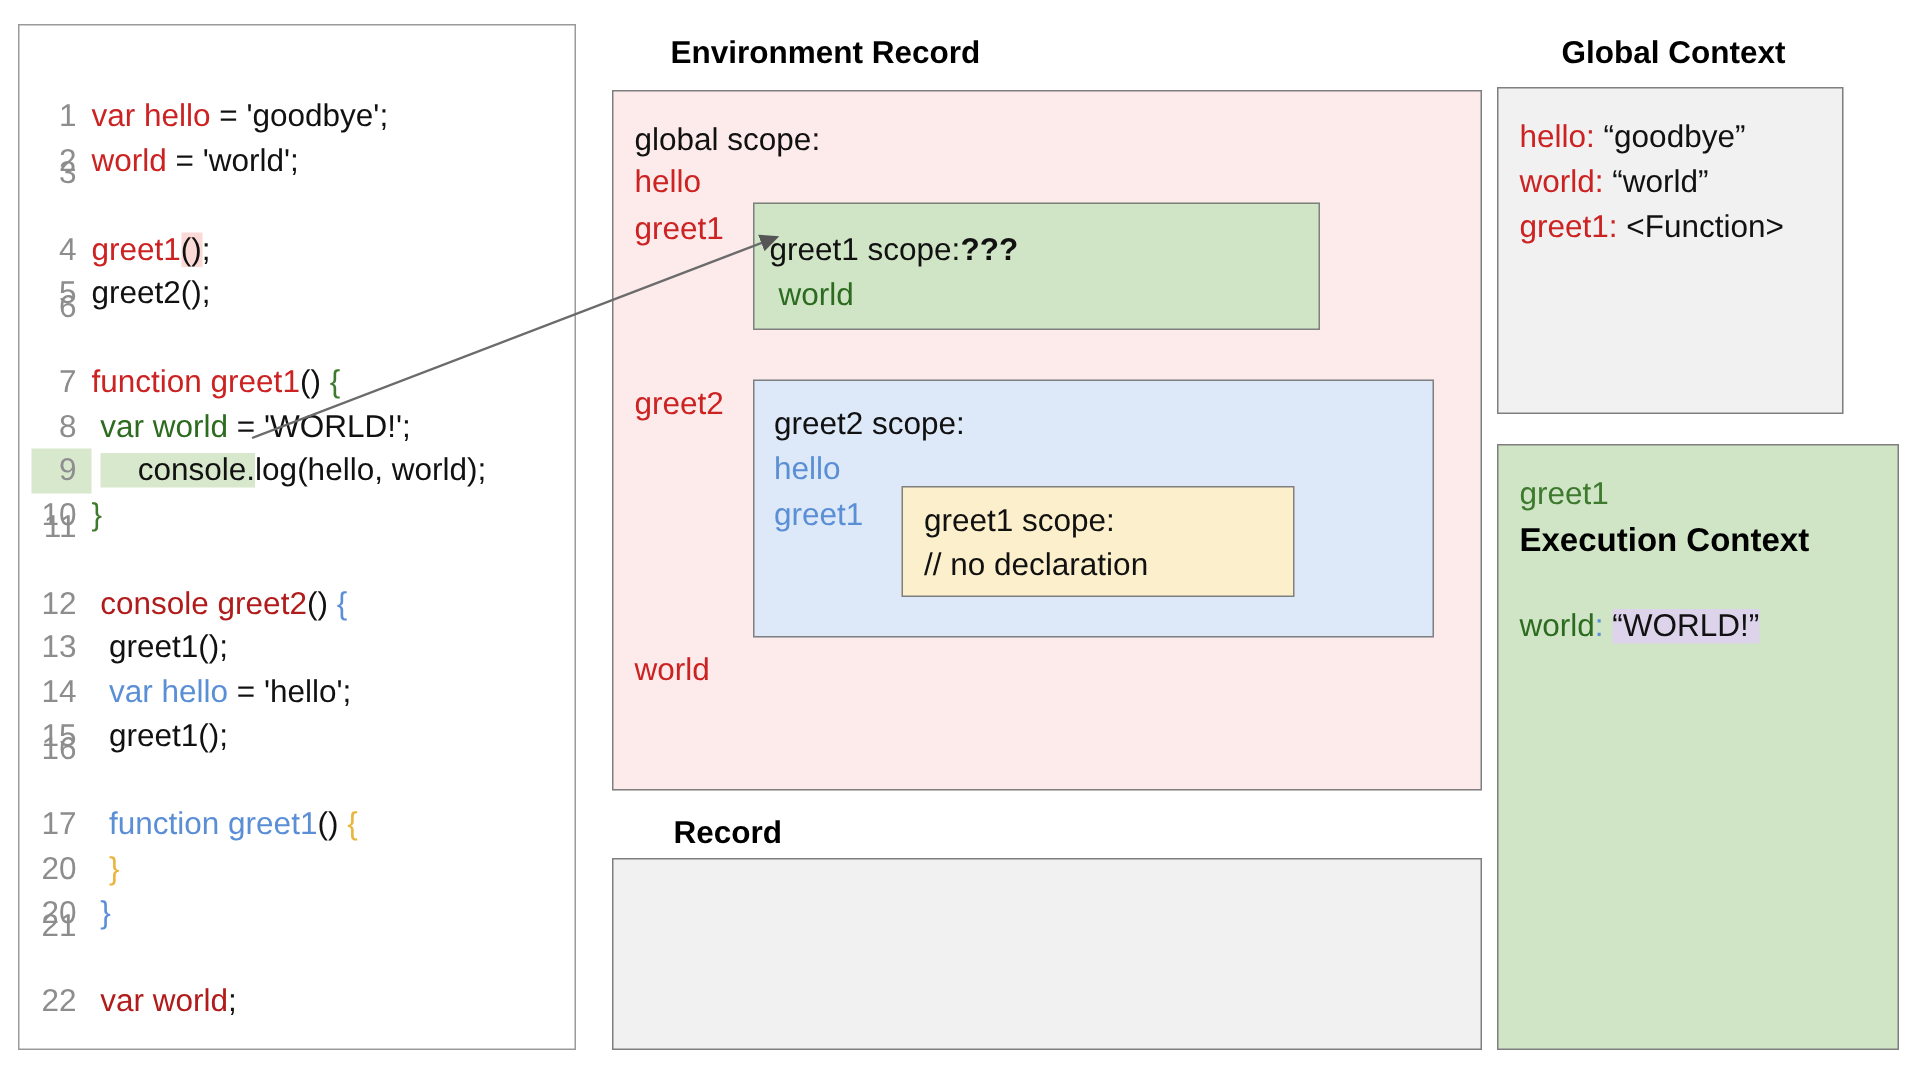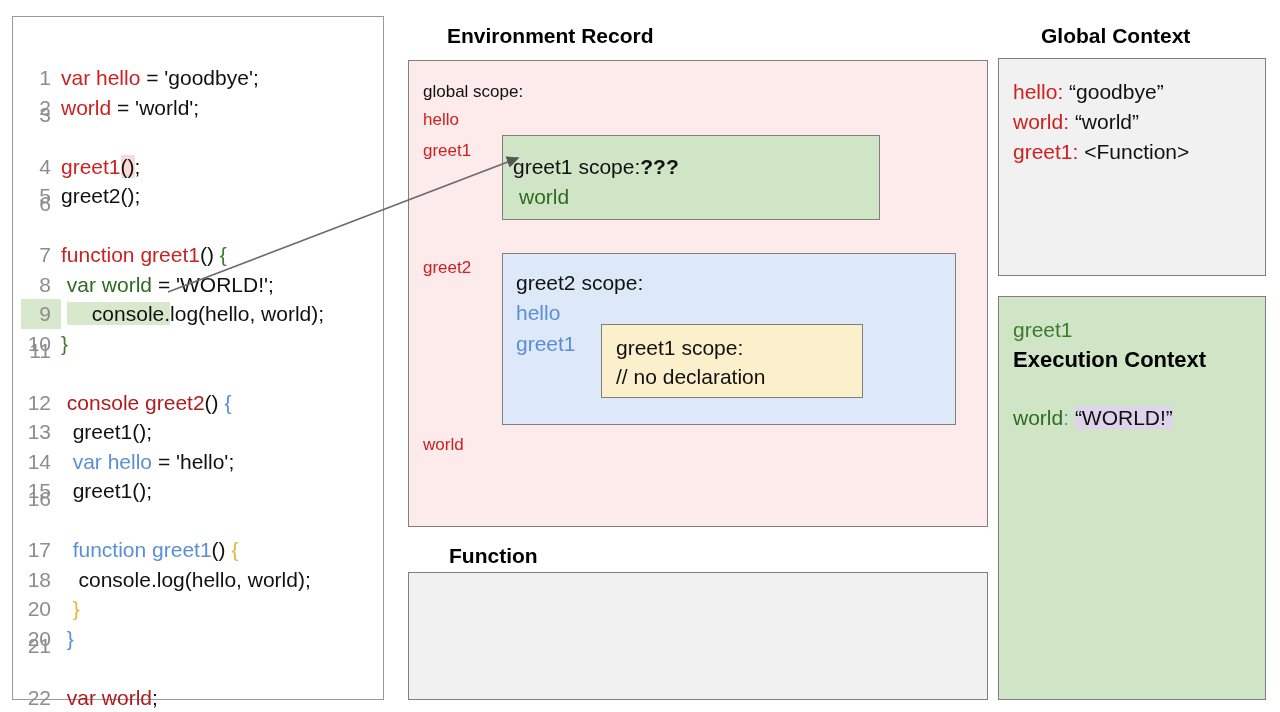--- a/index.html
+++ b/index.html
@@ -64,21 +64,21 @@
   
   .env-box {
     position: absolute;
     left: 408px; top: 60px;
     width: 580px; height: 467px;
     background: #fdeaea;
     border: 1.5px solid #7f7f7f;
   }
   .env-label {
     position: absolute;
-    font-size: 17px;
+    font-size: 21px;
     white-space: nowrap;
     line-height: 1;
   }
   .scope-box {
     position: absolute;
     border: 1.5px solid #7f7f7f;
   }
   .scope-green { background: #cfe5c5; }
   .scope-blue  { background: #dde8f8; }
   .scope-yellow{ background: #fcefcc; }
@@ -94,21 +94,21 @@
     left: 408px; top: 572px;
     width: 580px; height: 128px;
     background: #f1f1f1;
     border: 1.5px solid #7f7f7f;
   }
 
   
   .global-box {
     position: absolute;
     left: 998px; top: 58px;
-    width: 268px; height: 218px;
+    width: 231px; height: 218px;
     background: #f1f1f1;
     border: 1.5px solid #7f7f7f;
     padding: 18px 0 0 14px;
   }
   .exec-box {
     position: absolute;
     left: 998px; top: 296px;
     width: 268px; height: 404px;
     background: #cfe5c5;
     border: 1.5px solid #7f7f7f;
@@ -158,21 +158,20 @@
         <div class="code-line"><span class="ln">8</span><span class="code-text"><span class="t-black"> </span><span class="t-dkgreen">var world</span><span class="t-black"> = 'WORLD!';</span></span></div>
         <div class="code-line"><span class="ln hl">9</span><span class="code-text"><span class="t-black"> </span><span class="t-black hl-green">console.</span><span class="t-black">log(hello, world);</span></span></div>
         <div class="code-line"><span class="ln">10</span><span class="code-text"><span class="t-green">}</span></span></div>
         <div class="code-line"><span class="ln">11</span><span class="code-text"></span></div>
         <div class="code-line"><span class="ln">12</span><span class="code-text"><span class="t-black"> </span><span class="t-dkred">console greet2</span><span class="t-black">() </span><span class="t-blue">{</span></span></div>
         <div class="code-line"><span class="ln">13</span><span class="code-text"><span class="t-black">  greet1();</span></span></div>
         <div class="code-line"><span class="ln">14</span><span class="code-text"><span class="t-black">  </span><span class="t-blue">var hello</span><span class="t-black"> = 'hello';</span></span></div>
         <div class="code-line"><span class="ln">15</span><span class="code-text"><span class="t-black">  greet1();</span></span></div>
         <div class="code-line"><span class="ln">16</span><span class="code-text"></span></div>
         <div class="code-line"><span class="ln">17</span><span class="code-text"><span class="t-black">  </span><span class="t-blue">function greet1</span><span class="t-black">() </span><span class="t-yellow">{</span></span></div>
-        <div class="code-line"><span class="ln">18</span><span class="code-text"><span class="t-black">   console.log(hello, world);</span></span></div>
         <div class="code-line"><span class="ln">20</span><span class="code-text"><span class="t-black">  </span><span class="t-yellow">}</span></span></div>
         <div class="code-line"><span class="ln">20</span><span class="code-text"><span class="t-black"> </span><span class="t-blue">}</span></span></div>
         <div class="code-line"><span class="ln">21</span><span class="code-text"></span></div>
         <div class="code-line"><span class="ln">22</span><span class="code-text"><span class="t-black"> </span><span class="t-dkred">var world</span><span class="t-black">;</span></span></div>
       </div>
   </div>
 
   <div class="sec-title" style="left:417px; top:24px;">Environment Record</div>
 
   <div class="env-box">
@@ -199,21 +198,21 @@
       <div class="scope-line t-blue" style="position:absolute; left:13px; top:44px;">hello</div>
       <div class="scope-line t-blue" style="position:absolute; left:13px; top:75px;">greet1</div>
 
       <div class="scope-box scope-yellow" style="left:98px; top:70px; width:262px; height:74px;">
         <div class="scope-line t-black" style="position:absolute; left:14px; top:8px;">greet1 scope:</div>
         <div class="scope-line t-black" style="position:absolute; left:14px; top:37px;">// no declaration</div>
       </div>
     </div>
   </div>
 
-  <div class="sec-title" style="left:419px; top:544px;">Function</div>
+  <div class="sec-title" style="left:419px; top:544px;">Record</div>
   <div class="console-box">
     <div style="padding:10px 12px; font-size:20px; color:#111; white-space:pre;"></div>
   </div>
 
   <div class="sec-title" style="left:1011px; top:24px;">Global Context</div>
   <div class="global-box">
     <div class="kv">
       <span class="t-red">hello</span><span class="t-red">:</span>
       <span class="t-black">“goodbye”</span>
     </div>

